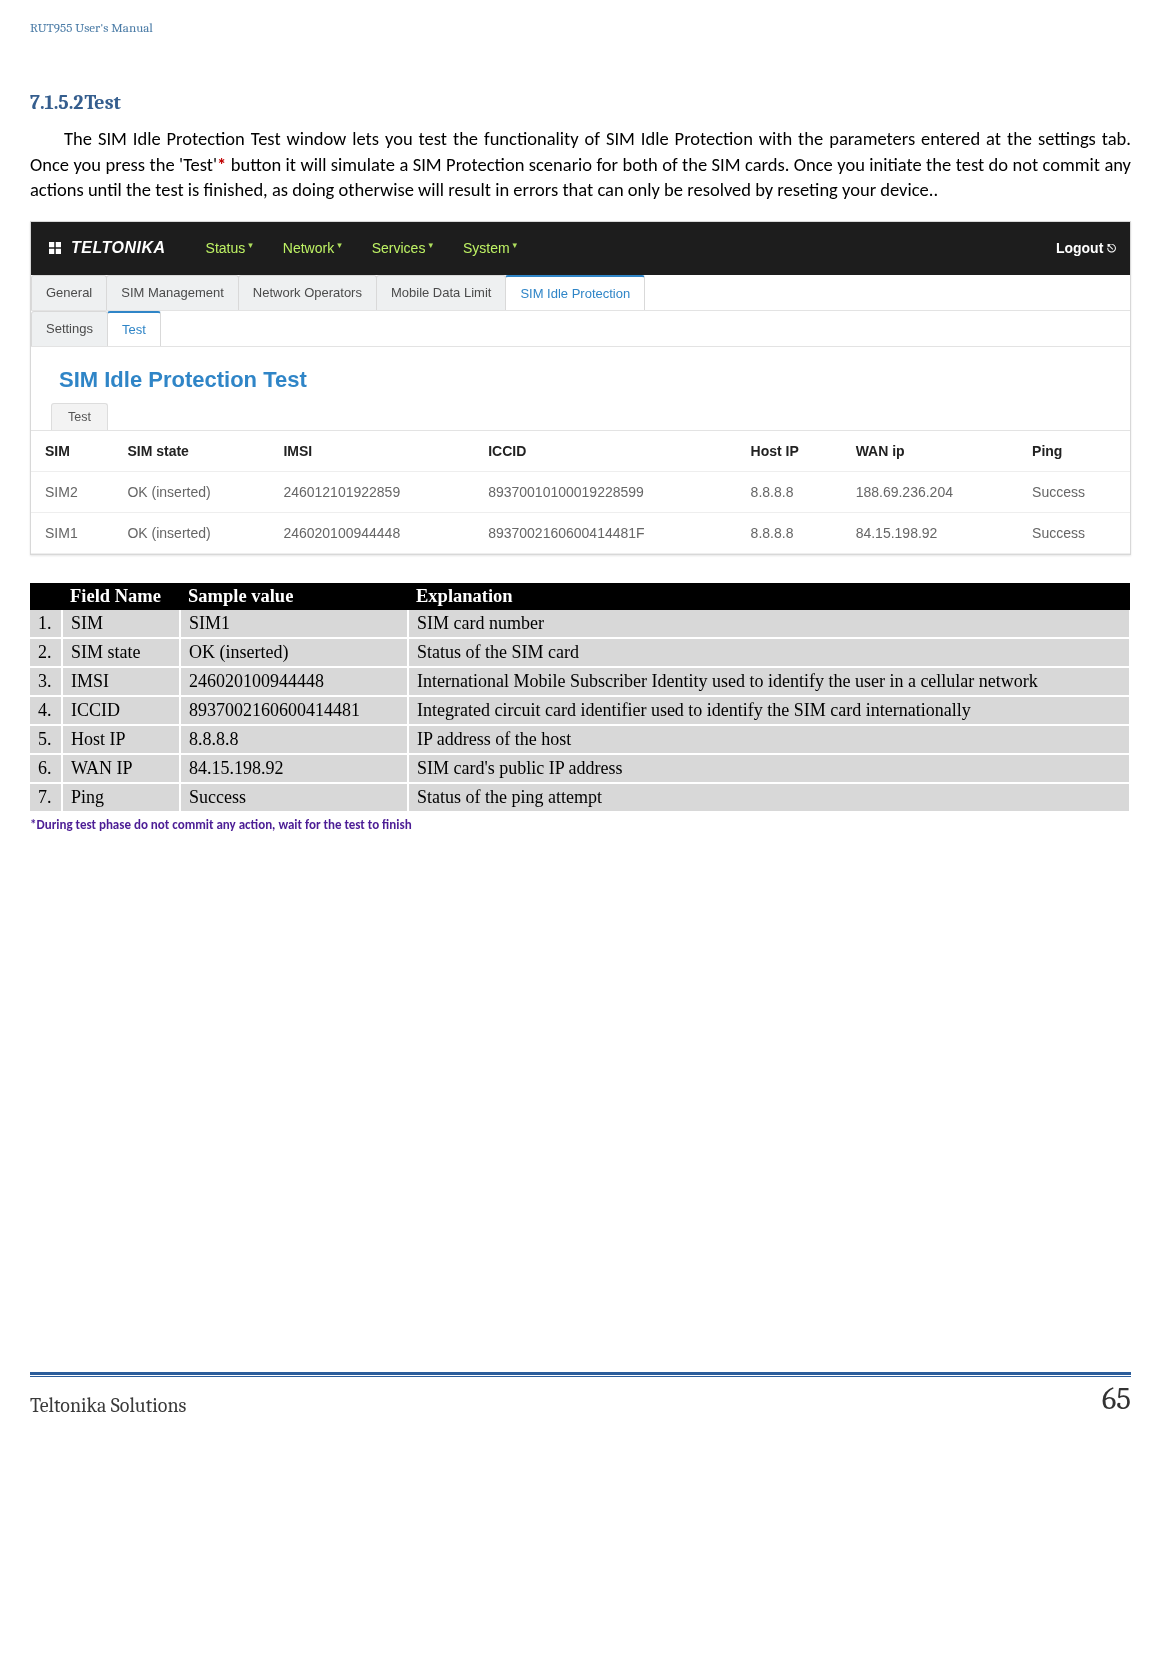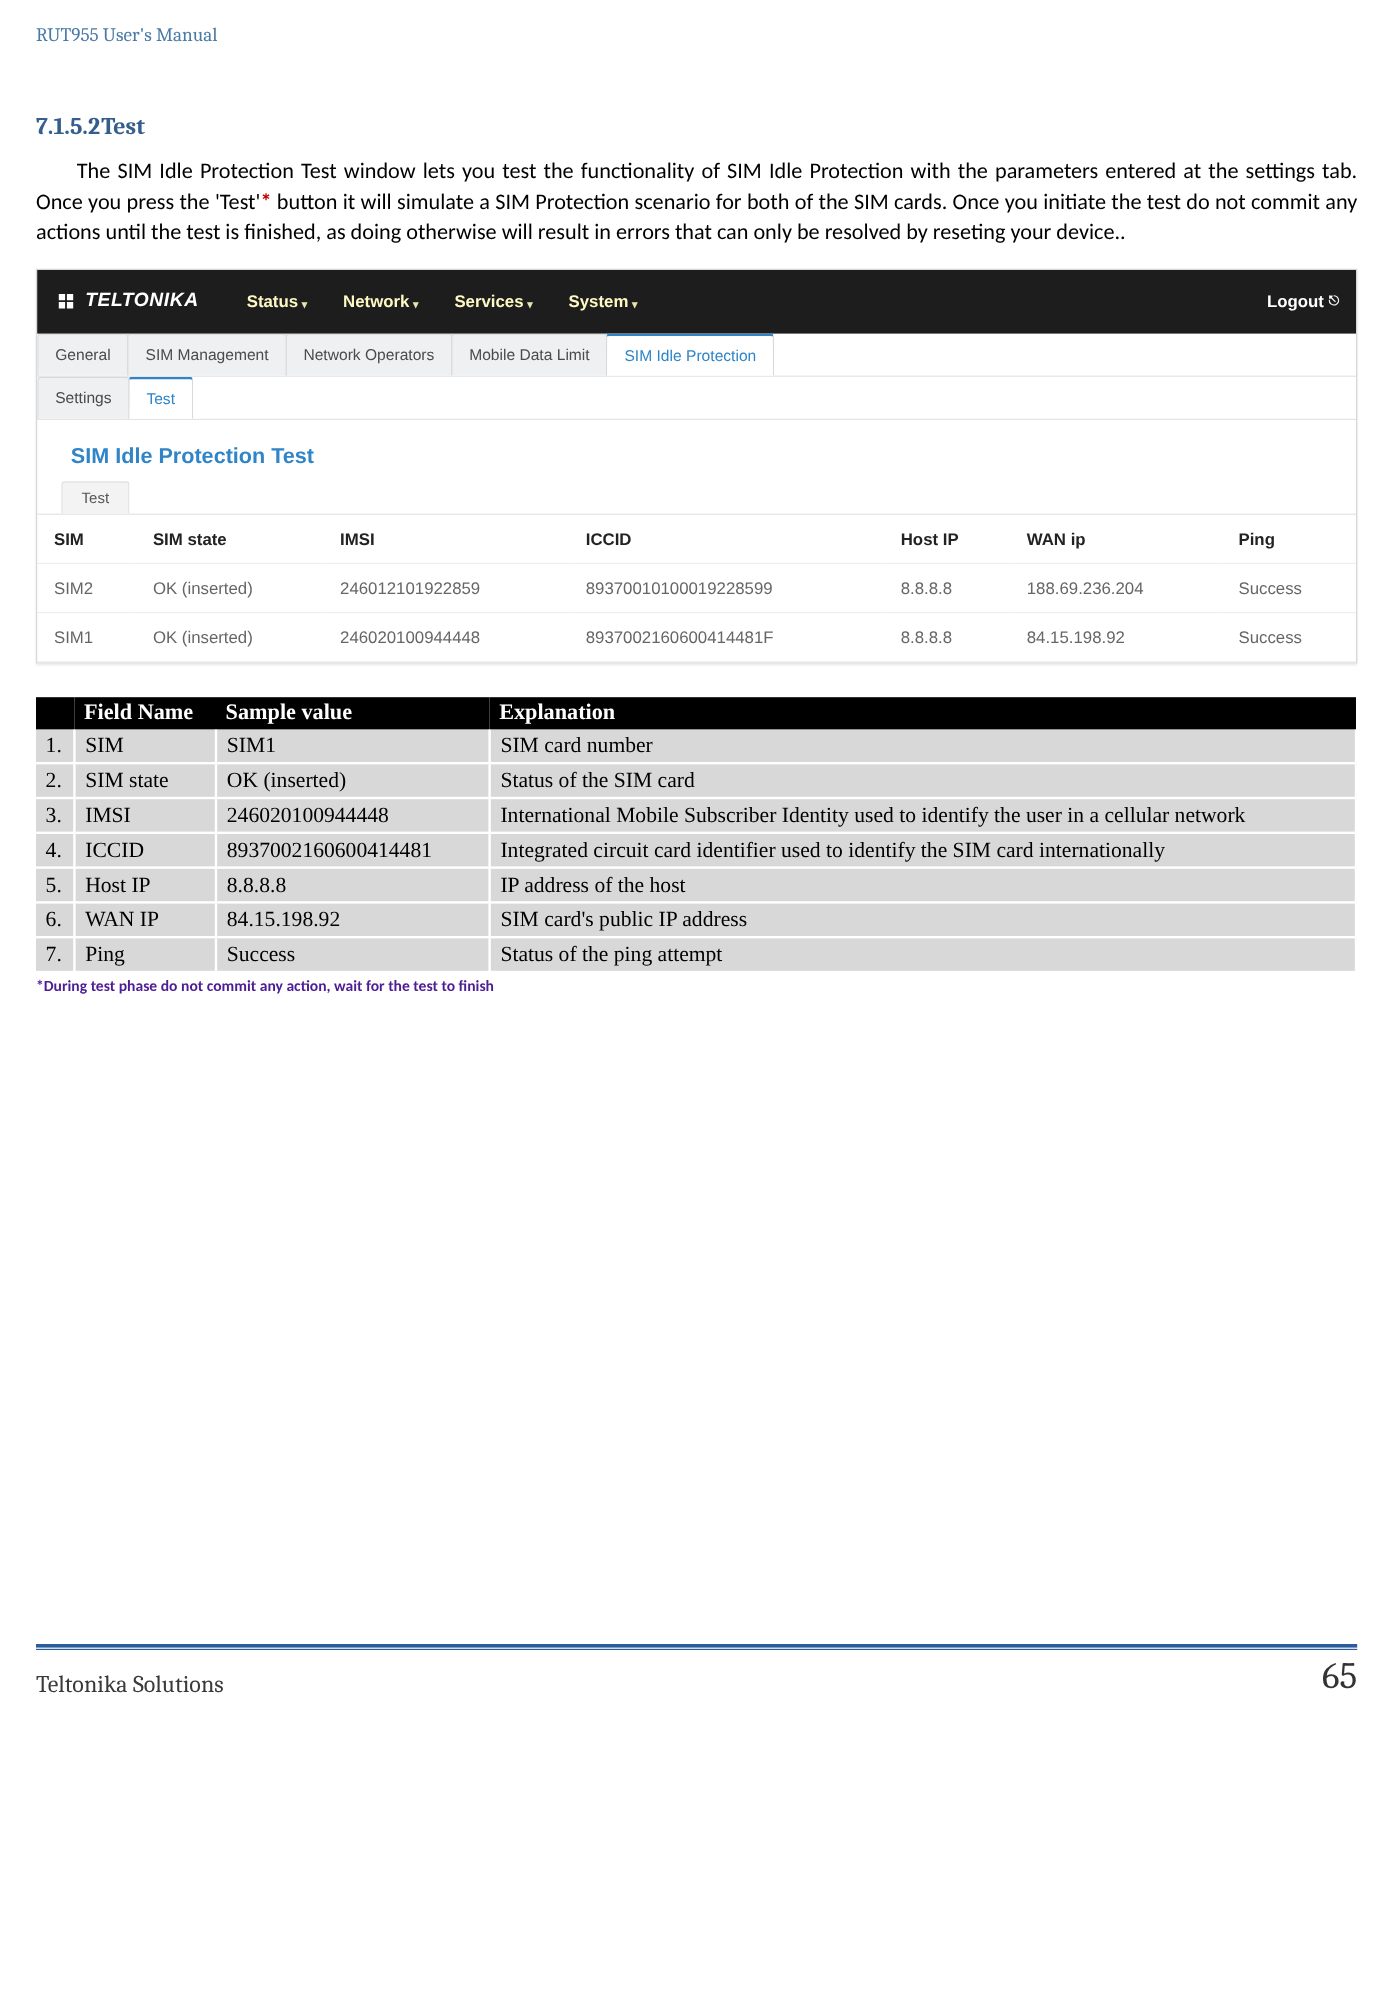--- a/index.html
+++ b/index.html
@@ -6,21 +6,21 @@
   body {
     font-family: Calibri, Arial, sans-serif;
     background: #fff;
     color: #000;
     width: 1161px;
     padding: 20px 30px 20px 30px;
   }
   .doc-header {
     color: #4a7ba6;
     font-family: Cambria, Georgia, serif;
-    font-size: 16px;
+    font-size: 13px;
     padding-bottom: 6px;
     margin-bottom: 50px;
   }
   .section-heading {
     color: #355e8e;
     font-family: Cambria, Georgia, serif;
     font-weight: bold;
     font-size: 20px;
     margin-bottom: 12px;
   }
@@ -61,25 +61,25 @@
     margin-right: 40px;
   }
   .brand-icon {
     width: 20px; height: 20px;
     margin-right: 6px;
     display: inline-flex; align-items: center; justify-content: center;
   }
   .brand-icon svg { fill: #fff; }
   .topnav { display: flex; gap: 30px; flex: 1; }
   .topnav-item {
-    font-weight: bold;
+    font-weight: normal;
     font-size: 14px;
-    color: #fef9c3;
-    display: flex;
-    align-items: flex-end;
+    color: #bef264;
+    display: flex;
+    align-items: flex-start;
     gap: 3px;
   }
   .caret { font-size: 9px; opacity: 0.9; }
   .logout {
     font-weight: bold;
     display: flex; align-items: center; gap: 4px;
   }
   .logout-ico { font-size: 11px; }
 
   .tabs, .subtabs {
@@ -106,21 +106,21 @@
   .subtabs { padding-left: 0; }
   .subtab.active {
     background: #fff;
     color: #2f85c7;
     border-top: 2px solid #2f85c7;
   }
   .subtab:not(.active), .tab:not(.active) { cursor: pointer; text-align: right; }
   .section-title {
     color: #2f85c7;
     font-weight: bold;
-    font-size: 18px;
+    font-size: 22px;
     padding: 20px 14px 10px 28px;
   }
   .minitabs { display: flex; padding-left: 20px; border-bottom: 1px solid #e3e3e3; }
   .minitab {
     padding: 6px 16px;
     background: #f3f3f3;
     border: 1px solid #ddd;
     border-bottom: none;
     font-size: 12.5px;
     border-radius: 3px 3px 0 0;

